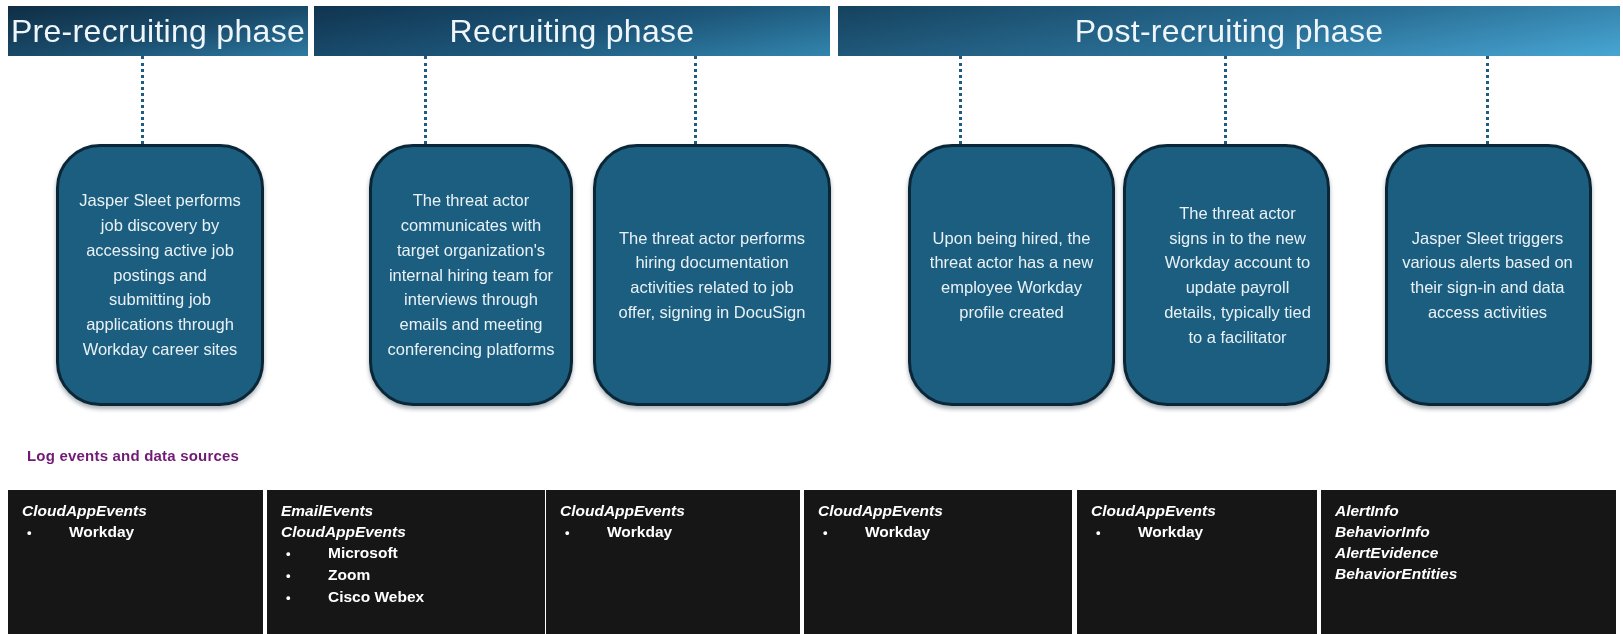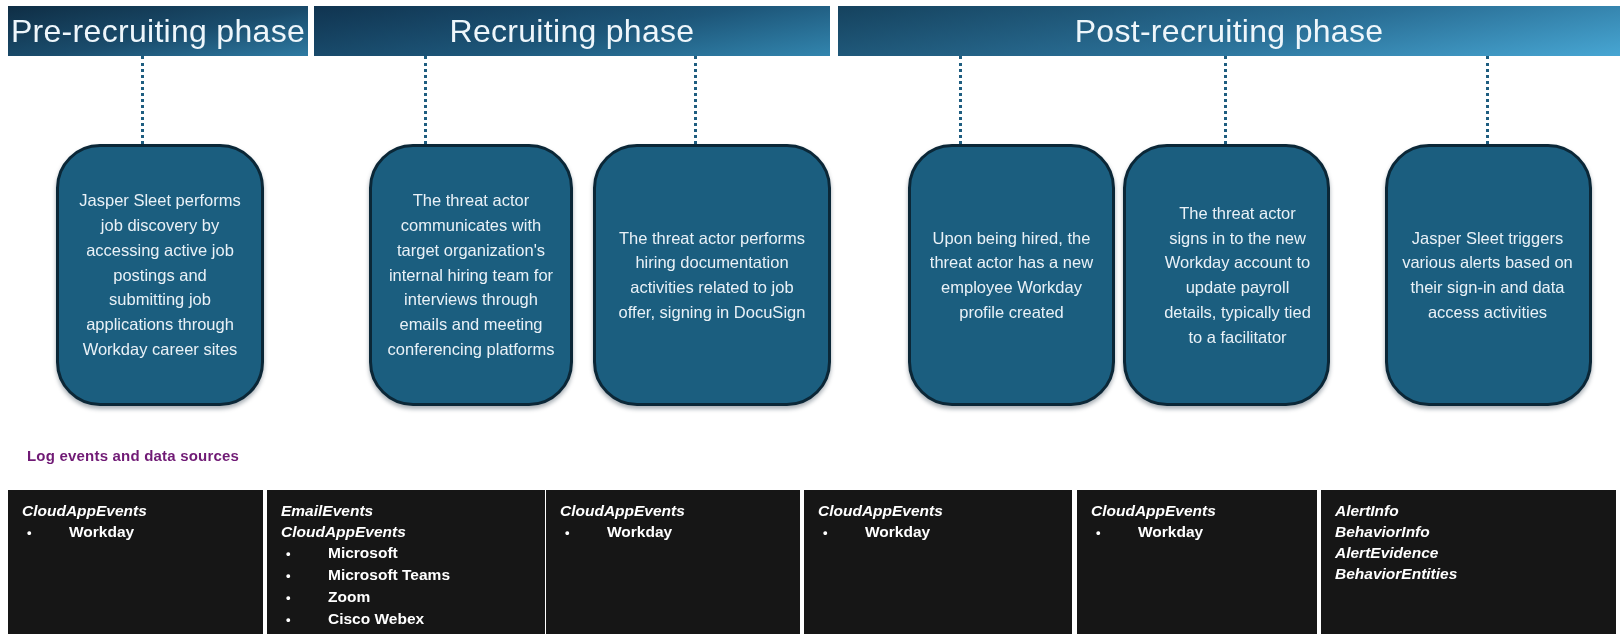--- a/index.html
+++ b/index.html
@@ -117,23 +117,20 @@
     </div>
   </div>
 
   <div class="log-cell lc2">
     <span class="tbl">EmailEvents</span>
     <span class="tbl">CloudAppEvents</span>
     <div class="bullet-row">
       <span>Microsoft</span>
     </div>
     <div class="bullet-row">
-      <span>Microsoft Teams</span>
-    </div>
-    <div class="bullet-row">
       <span>Zoom</span>
     </div>
     <div class="bullet-row">
       <span>Cisco Webex</span>
     </div>
   </div>
 
   <div class="log-cell lc3">
     <span class="tbl">CloudAppEvents</span>
     <div class="bullet-row">

